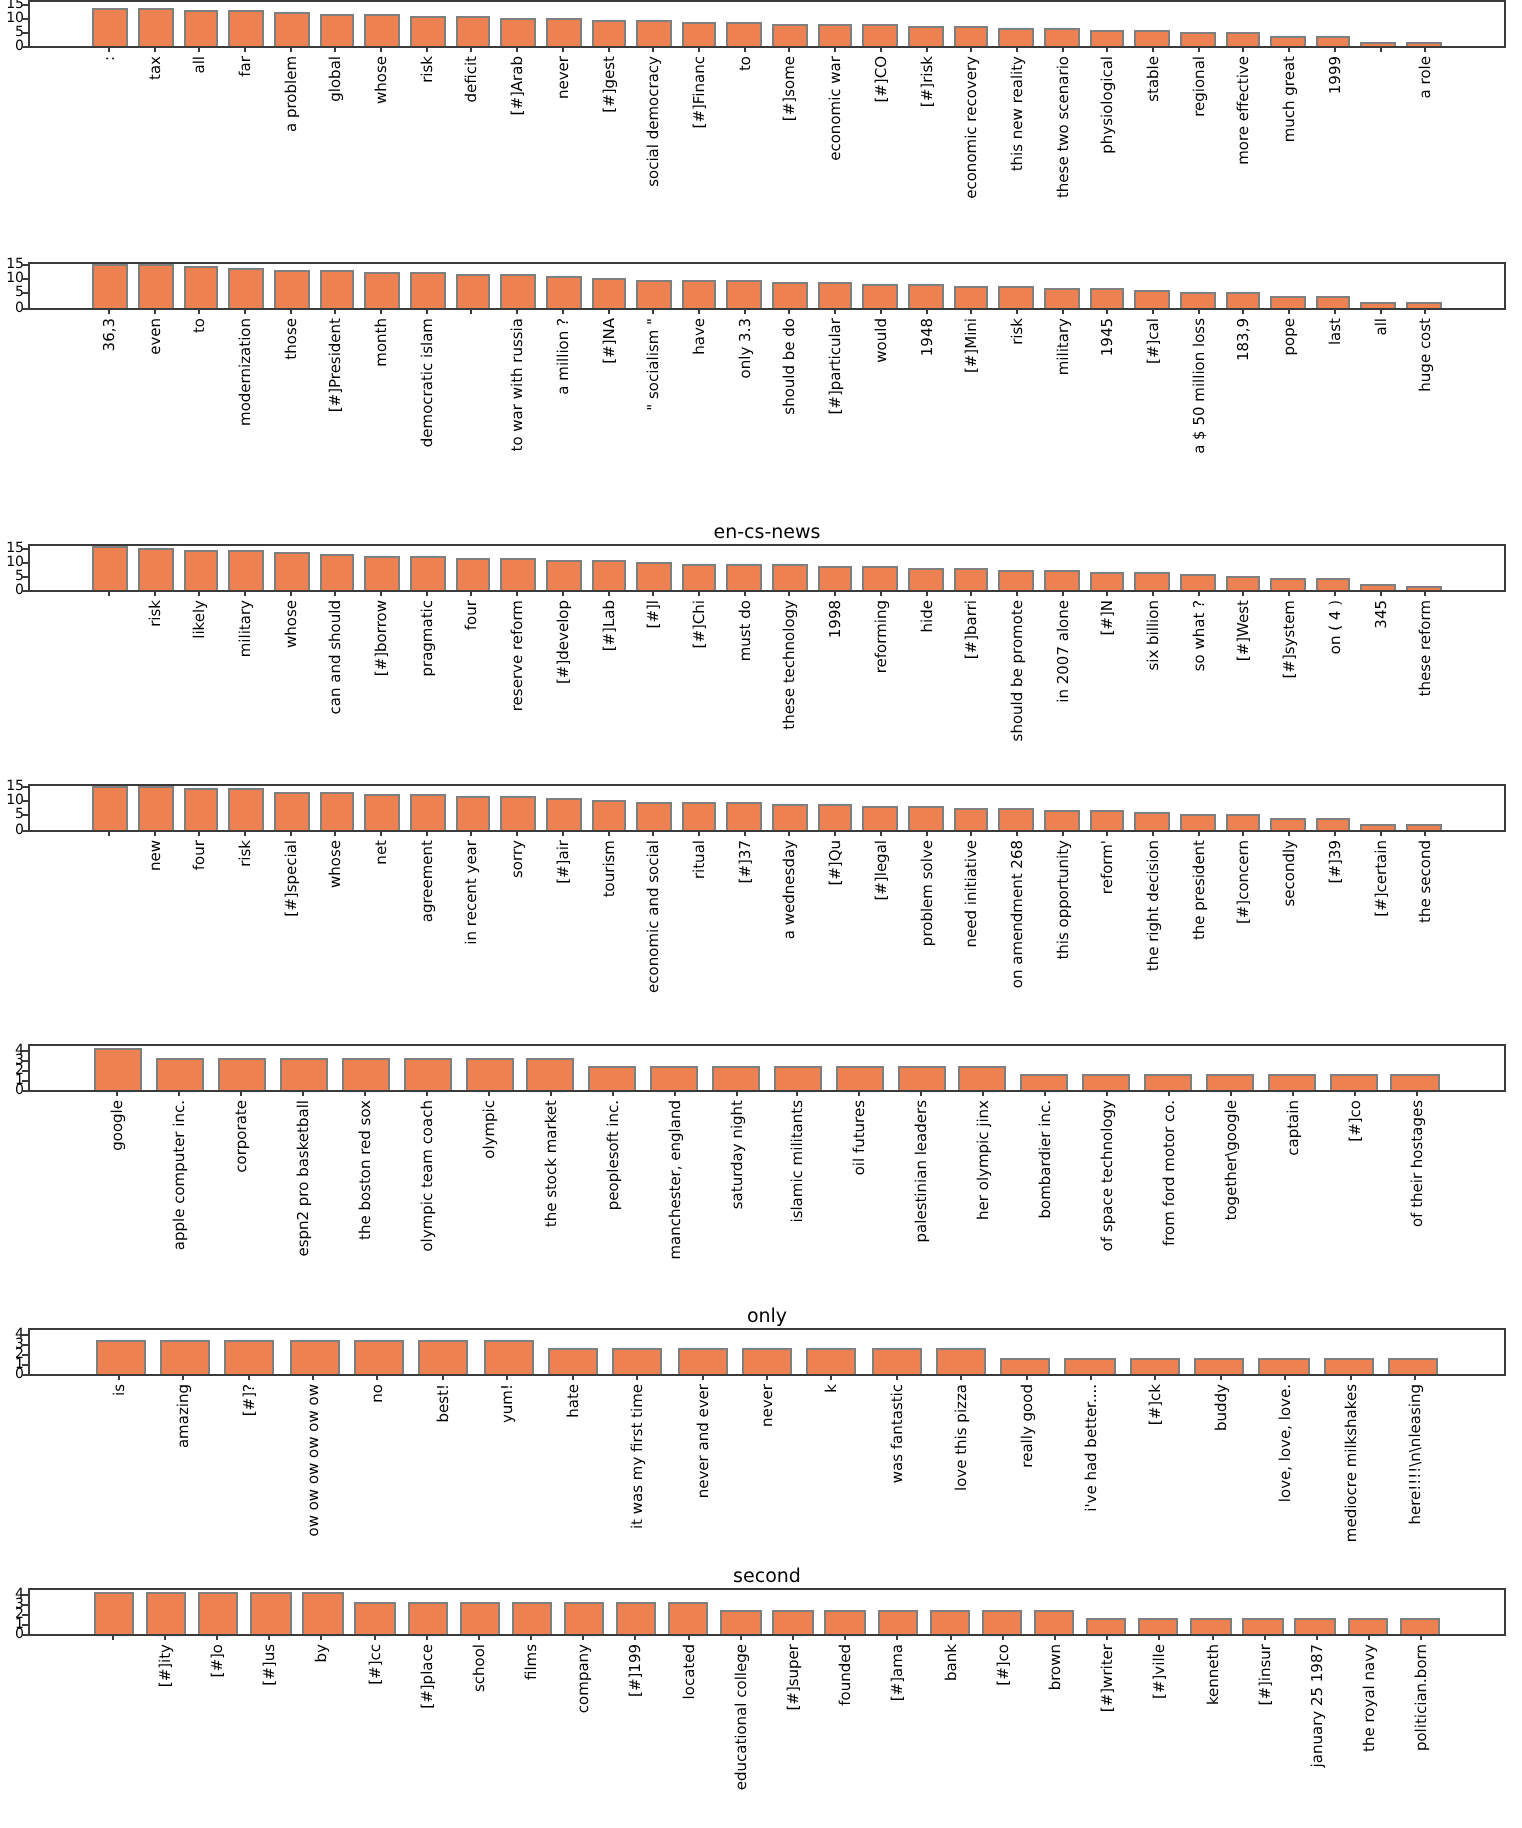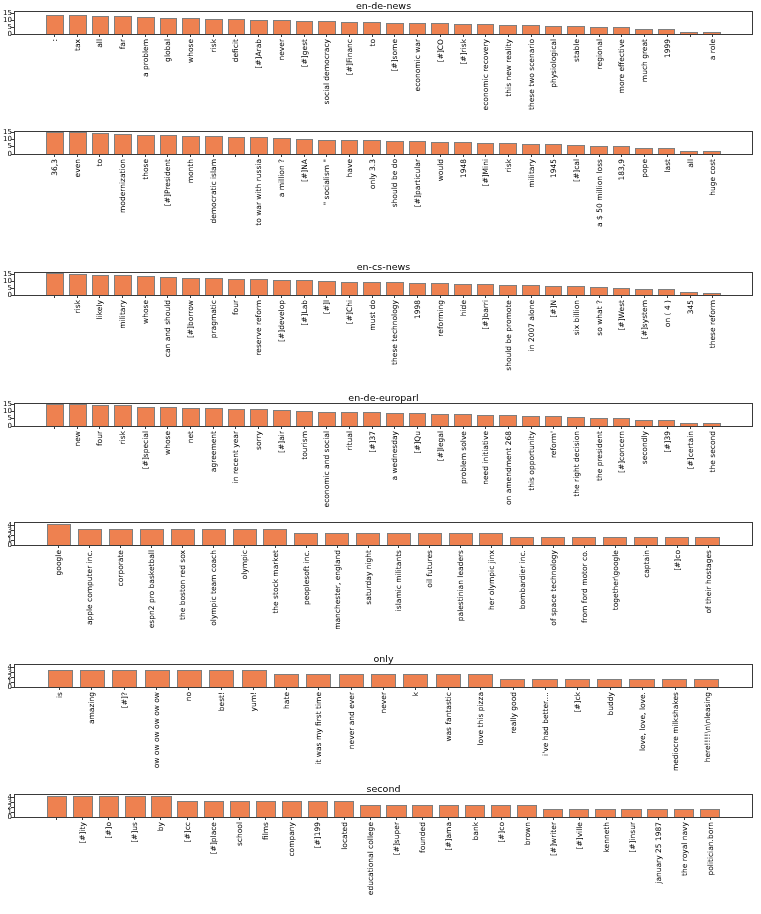--- a/index.html
+++ b/index.html
@@ -24,21 +24,20 @@
   .xcell { flex:1; display:flex; flex-direction:column; align-items:center; min-width:0; }
   .xtickmark { width:1px; height:2px; background:#3a3a3a; flex:none; }
   .xlabel { writing-mode:vertical-rl; transform:rotate(180deg);
             font-size:7.5px; line-height:9px; white-space:nowrap; margin-top:2px; }
 </style>
 </head>
 <body>
 
 <div class="figure">
     <div class="chart">
-      <div class="chart-title">en-de-news</div>
       <div class="plot" style="border-color: rgb(58, 58, 58);">
         <div class="ytick" style="top: -2.15385px;">15</div>
         <div class="ymark" style="top: 0.846154px;"></div>
         <div class="ytick" style="top: 4.89744px;">10</div>
         <div class="ymark" style="top: 7.89744px;"></div>
         <div class="ytick" style="top: 11.9487px;">5</div>
         <div class="ymark" style="top: 14.9487px;"></div>
         <div class="ytick" style="top: 19px;">0</div>
         <div class="ymark" style="top: 22px;"></div>
         <div class="bars">
@@ -704,21 +703,20 @@
           <div class="xtickmark"></div>
           <div class="xlabel">345</div>
         </div>
         <div class="xcell">
           <div class="xtickmark"></div>
           <div class="xlabel">these reform</div>
         </div>
       </div>
     </div>
     <div class="chart">
-      <div class="chart-title">en-de-europarl</div>
       <div class="plot" style="border-color: rgb(58, 58, 58);">
         <div class="ytick" style="top: -2.15385px;">15</div>
         <div class="ymark" style="top: 0.846154px;"></div>
         <div class="ytick" style="top: 4.89744px;">10</div>
         <div class="ymark" style="top: 7.89744px;"></div>
         <div class="ytick" style="top: 11.9487px;">5</div>
         <div class="ymark" style="top: 14.9487px;"></div>
         <div class="ytick" style="top: 19px;">0</div>
         <div class="ymark" style="top: 22px;"></div>
         <div class="bars">

